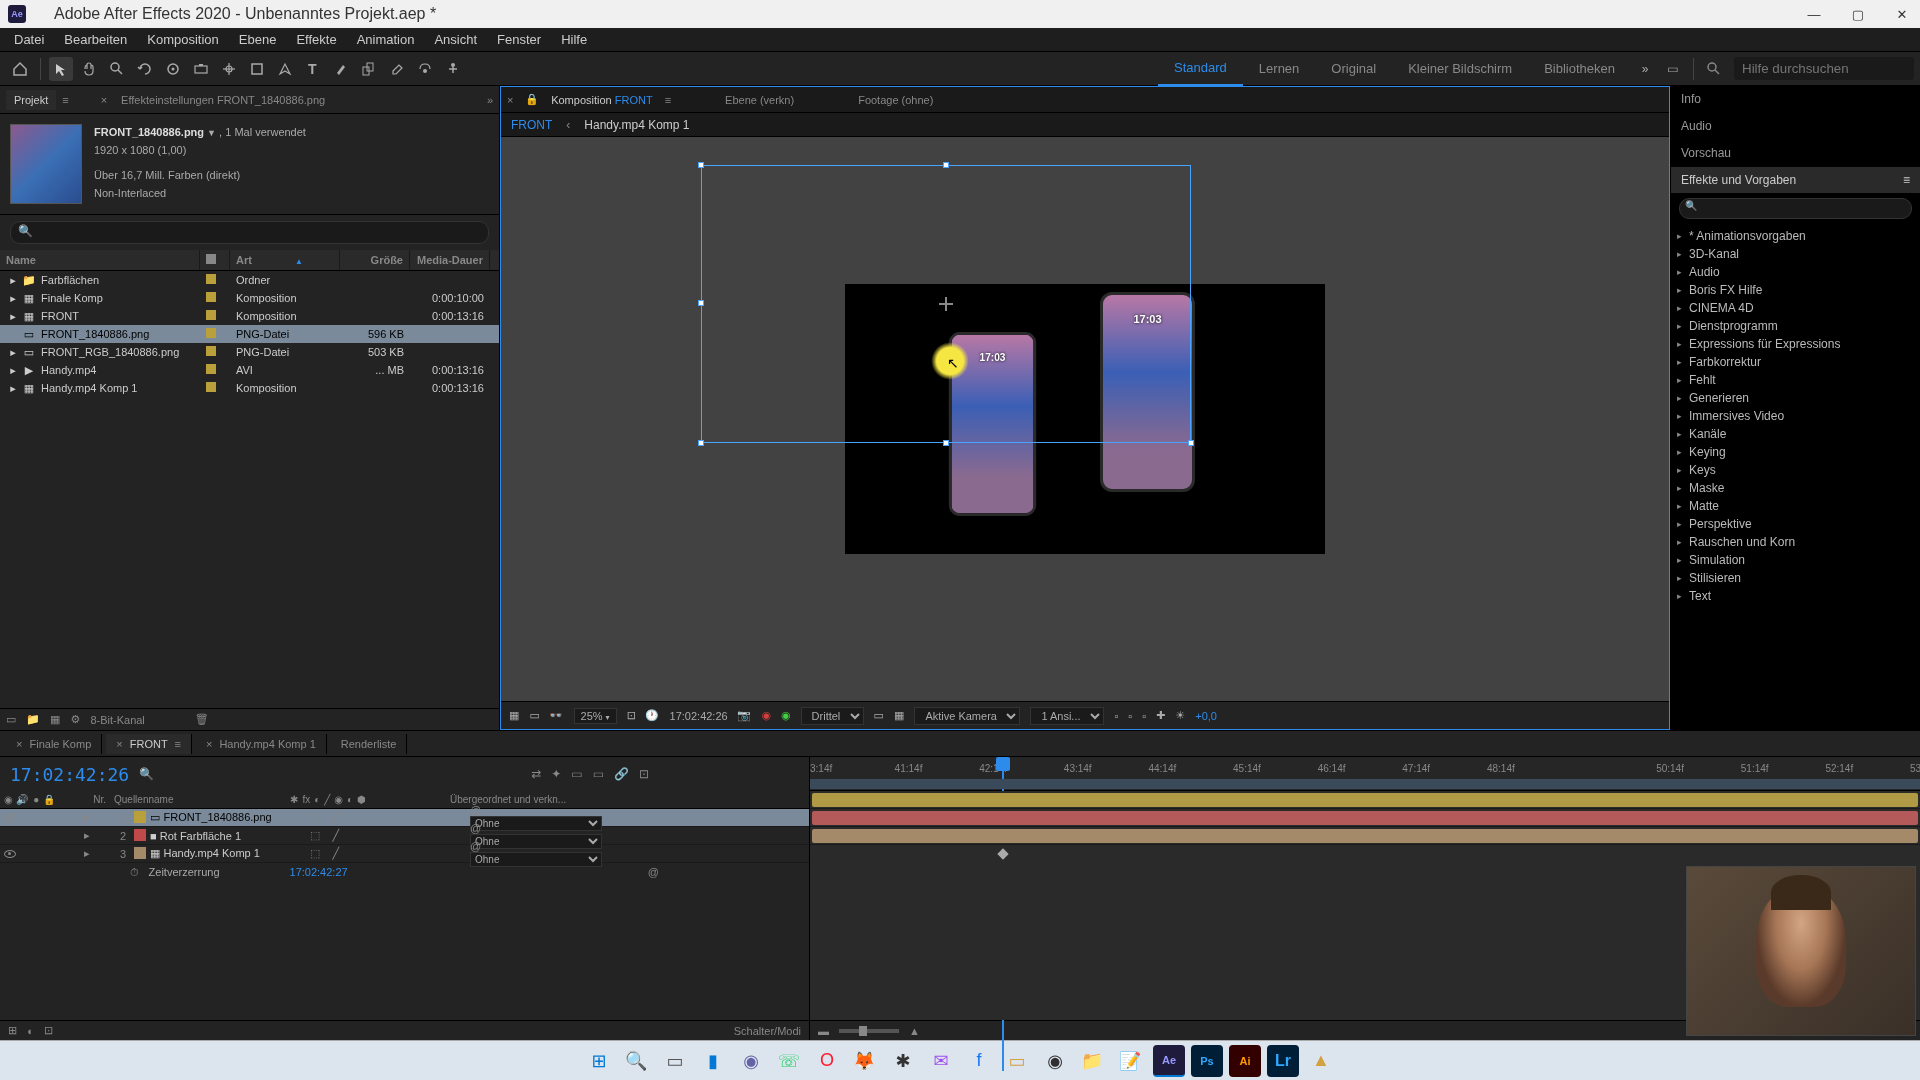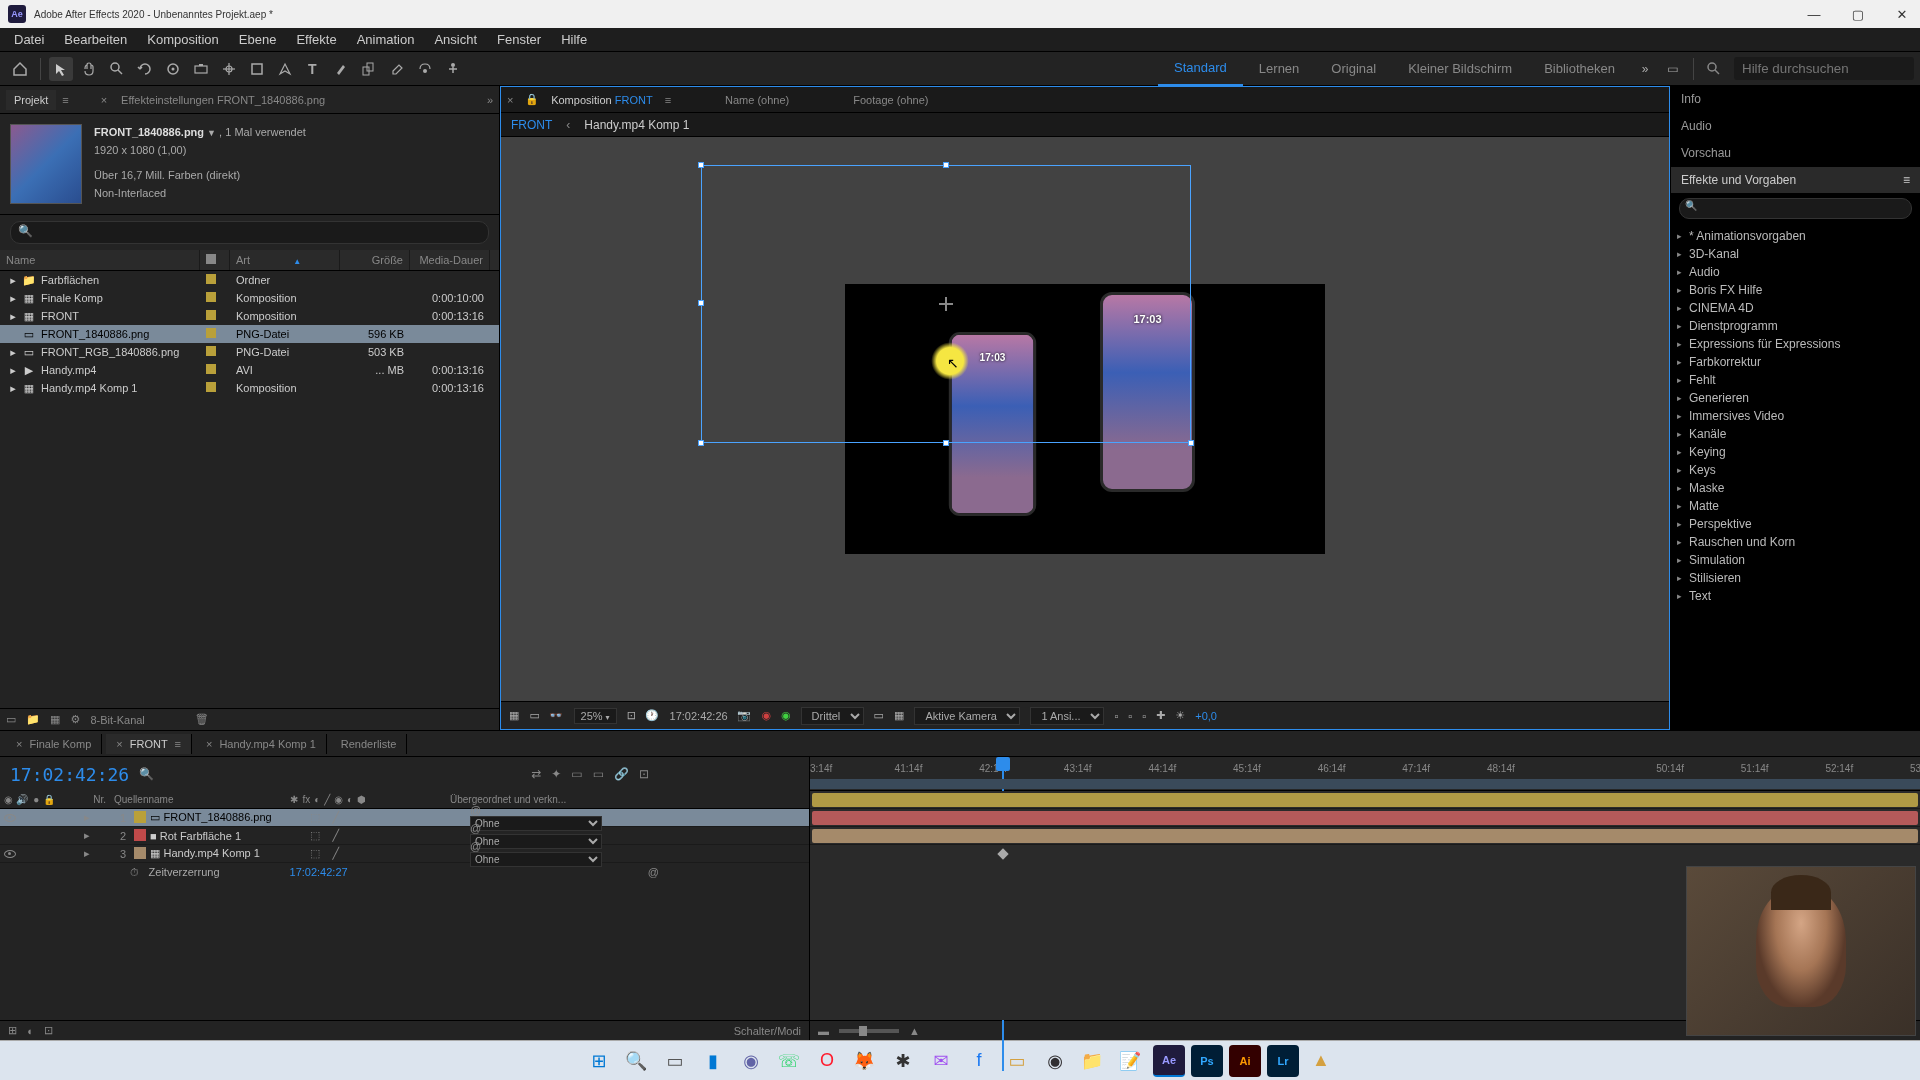--- a/index.html
+++ b/index.html
@@ -1,21 +1,21 @@
 <!DOCTYPE html>
 <html><head>
 <meta charset="utf-8">
 <style>
 * { margin:0; padding:0; box-sizing:border-box; font-family:"Segoe UI",Arial,sans-serif; user-select:none; }
 body { background:#1e1e1e; width:1920px; height:1080px; overflow:hidden; color:#ccc; font-size:12px; }
 
 
 .titlebar { height:28px; background:#f0f0f0; display:flex; align-items:center; padding:0 8px; color:#333; }
 .titlebar .ae-icon { width:18px; height:18px; background:#1f1b3d; border-radius:3px; margin-right:8px; position:relative; display:flex; align-items:center; justify-content:center; color:#9999ff; font-size:9px; font-weight:bold; }
-.titlebar .title { flex:1; font-size:10px; }
+.titlebar .title { flex:1; font-size:16px;margin-left:20px; }
 .titlebar .winbtns { display:flex; gap:24px; }
 .titlebar .winbtn { width:20px; text-align:center; font-size:13px; color:#333; cursor:pointer; }
 
 
 .menubar { height:24px; background:#1e1e1e; display:flex; align-items:center; padding:0 4px; border-bottom:1px solid #000; }
 .menubar .mi { padding:2px 10px; color:#ccc; font-size:13px; cursor:pointer; }
 
 
 .toolbar { height:34px; background:#232323; display:flex; align-items:center; padding:0 6px; border-bottom:1px solid #000; }
 .toolbar .tool { width:24px; height:24px; margin:0 2px; display:flex; align-items:center; justify-content:center; color:#aaa; border-radius:3px; }
@@ -35,21 +35,21 @@
 .project .tabs .tab { padding:4px 8px; color:#888; cursor:pointer; }
 .project .tabs .tab.active { color:#ccc; background:#2a2a2a; }
 .project .asset-info { display:flex; padding:10px; gap:12px; border-bottom:1px solid #000; }
 .project .asset-info .thumb { width:72px; height:80px; background:linear-gradient(135deg,#8b5a8f,#3b6fb5,#2a4d8f); border:1px solid #555; }
 .project .asset-info .meta { font-size:11px; color:#aaa; line-height:1.6; }
 .project .asset-info .meta .name { font-weight:bold; color:#ddd; }
 .project .search-row { padding:6px 10px; }
 .project .search-row .sinput { width:100%; background:#1a1a1a; border:1px solid #333; border-radius:10px; padding:3px 8px 3px 26px; color:#ccc; }
 .project .search-row { position:relative; }
 .project .search-row .sicon { position:absolute; left:18px; top:9px; color:#888; }
-.project .list-header { display:flex; background:#2a2a2a; border-bottom:1px solid #000; font-size:11px; color:#888; }
+.project .list-header { display:flex; background:#2a2a2a; border-bottom:1px solid #000; font-size:11px; color:#888;font-weight:bold; }
 .project .list-header > div { padding:4px 6px; border-right:1px solid #1a1a1a; }
 .project .col-name { width:200px; }
 .project .col-tag { width:30px; }
 .project .col-type { width:110px; }
 .project .col-size { width:70px; text-align:right; }
 .project .col-dur { width:80px; text-align:right; }
 .project .rows { flex:1; overflow:auto; }
 .project .row { display:flex; align-items:center; font-size:11px; height:18px; }
 .project .row.sel { background:#7a8a9a; color:#000; }
 .project .row > div { padding:6px 6px; }
@@ -374,21 +374,21 @@
     </div>
   </div>
 
   <div class="comp">
     <div class="tabs">
       <span>×</span>
       <span>🔒</span>
       <span class="active"><span>Komposition</span> <span style="color:#2d8ceb;">FRONT</span></span>
       <span>≡</span>
       <span style="width:30px;"></span>
-      <span>Name (ohne)</span>
+      <span>Ebene (verkn)</span>
       <span style="width:40px;"></span>
       <span>Footage (ohne)</span>
     </div>
     <div class="breadcrumb">
       <span class="b1">FRONT</span>
       <span class="chev">‹</span>
       <span>Handy.mp4 Komp 1</span>
     </div>
     <div class="viewport">
       <div class="canvas-black">
@@ -660,15 +660,15 @@
     <div class="tb-icon" style="color: rgb(51, 51, 51);">✱</div>
     <div class="tb-icon" style="color: rgb(160, 80, 240);">✉</div>
     <div class="tb-icon" style="color: rgb(24, 119, 242);">f</div>
     <div class="tb-icon" style="color: rgb(212, 160, 64);">▭</div>
     <div class="tb-icon" style="color: rgb(48, 46, 49);">◉</div>
     <div class="tb-icon" style="color: rgb(255, 185, 0);">📁</div>
     <div class="tb-icon" style="color: rgb(74, 144, 217);">📝</div>
     <div class="tb-icon active" style="background: rgb(31, 27, 61); color: rgb(153, 153, 255); font-size: 11px; font-weight: bold;">Ae</div>
     <div class="tb-icon" style="background: rgb(0, 30, 54); color: rgb(49, 168, 255); font-size: 11px; font-weight: bold;">Ps</div>
     <div class="tb-icon" style="background: rgb(51, 0, 0); color: rgb(255, 154, 0); font-size: 11px; font-weight: bold;">Ai</div>
-    <div class="tb-icon" style="background: rgb(0, 30, 54); color: rgb(49, 168, 255); font-size: 11px; font-weight: bold; text-align: right;">Lr</div>
+    <div class="tb-icon" style="background: rgb(0, 30, 54); color: rgb(49, 168, 255); font-size: 16px; font-weight: bold; text-align: right;">Lr</div>
     <div class="tb-icon" style="color: rgb(212, 160, 64);">▲</div>
   </div>
 
 </body></html>

